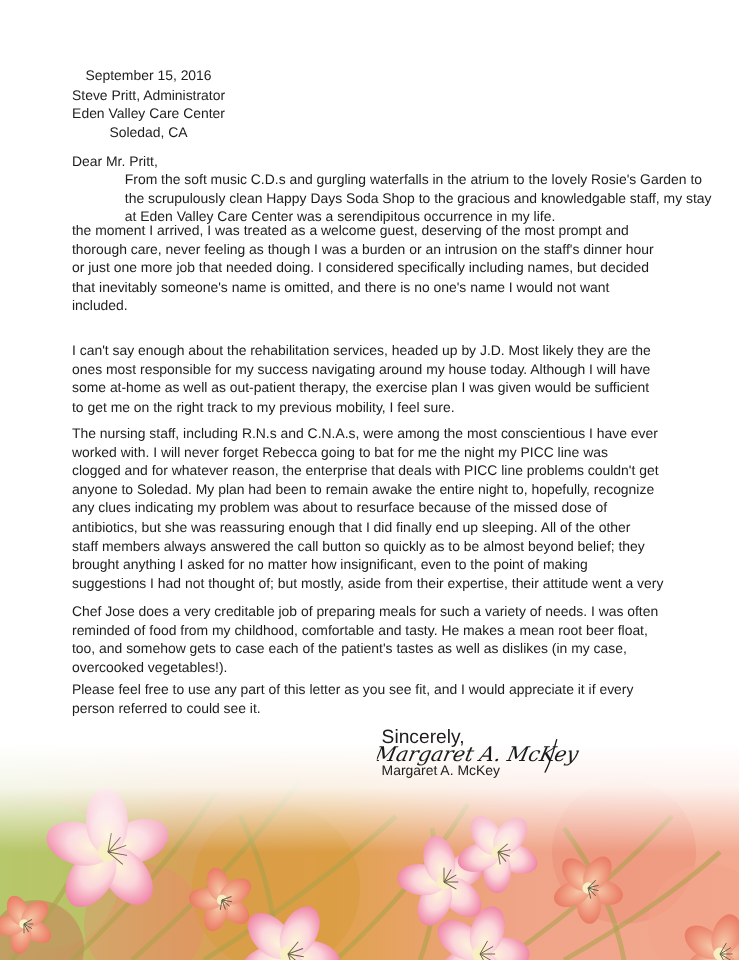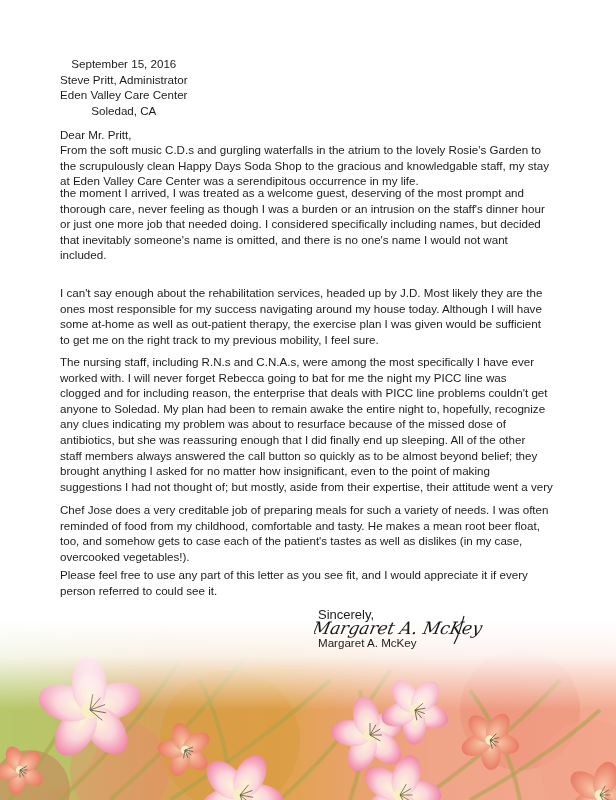--- a/index.html
+++ b/index.html
@@ -20,29 +20,29 @@
     background: linear-gradient(to bottom, rgba(255,255,255,1) 0%, rgba(255,255,255,0.85) 40%, rgba(255,255,255,0) 100%);
   }
   .letter {
     position: absolute; left: 60px; top: 0; width: 530px;
     font-size: 11.6px; line-height: 15.6px;
   }
   .line { white-space: nowrap; display: block; }
   .header { position: absolute; top: 56px; left: 0; text-align: center; }
   .salutation { position: absolute; top: 127px; left: 0; text-align: center; }
   .para { position: absolute; left: 0; }
-  .p1 { top: 142px; }
+  .p1 { top: 142px; margin-left: 44px; }
   .p2 { top: 185px; }
   .p3 { top: 285px; }
   .p4 { top: 354px; }
   .p5 { top: 502px; }
   .p6 { top: 567px; }
   .closing {
     position: absolute; left: 318px; top: 607px;
-    font-size: 13px; line-height: 15px;
+    font-size: 16px; line-height: 15px;
     z-index: 3;
   }
   .sig-svg { position: absolute; left: 314px; top: 614px; z-index: 3; }
   .sig-name { position: absolute; left: 318px; top: 636px; font-size: 11.6px; z-index: 3; }
 </style>
 </head>
 <body>
 
 <div class="page">
 
@@ -239,23 +239,23 @@
     </div>
 
     <div class="para p3">
       <span class="line">I can't say enough about the rehabilitation services, headed up by J.D.  Most likely they are the</span>
       <span class="line">ones most responsible for my success navigating around my house today.  Although I will have</span>
       <span class="line">some at-home as well as out-patient therapy, the exercise plan I was given would be sufficient</span>
       <span class="line">to get me on the right track to my previous mobility, I feel sure.</span>
     </div>
 
     <div class="para p4">
-      <span class="line">The nursing staff, including R.N.s and C.N.A.s, were among the most specifically I have ever</span>
+      <span class="line">The nursing staff, including R.N.s and C.N.A.s, were among the most conscientious I have ever</span>
       <span class="line">worked with.  I will never forget Rebecca going to bat for me the night my PICC line was</span>
-      <span class="line">clogged and for including reason, the enterprise that deals with PICC line problems couldn't get</span>
+      <span class="line">clogged and for whatever reason, the enterprise that deals with PICC line problems couldn't get</span>
       <span class="line">anyone to Soledad.  My plan had been to remain awake the entire night to, hopefully, recognize</span>
       <span class="line">any clues indicating my problem was about to resurface because of the missed dose of</span>
       <span class="line">antibiotics, but she was reassuring enough that I did finally end up sleeping.   All of the other</span>
       <span class="line">staff members always answered the call button so quickly as to be almost beyond belief; they</span>
       <span class="line">brought anything I asked for no matter how insignificant, even to the point of making</span>
       <span class="line">suggestions I had not thought of; but mostly, aside from their expertise, their attitude went a very</span>
     </div>
 
     <div class="para p5">
       <span class="line">Chef Jose does a very creditable job of preparing meals for such a variety of needs.  I was often</span>

